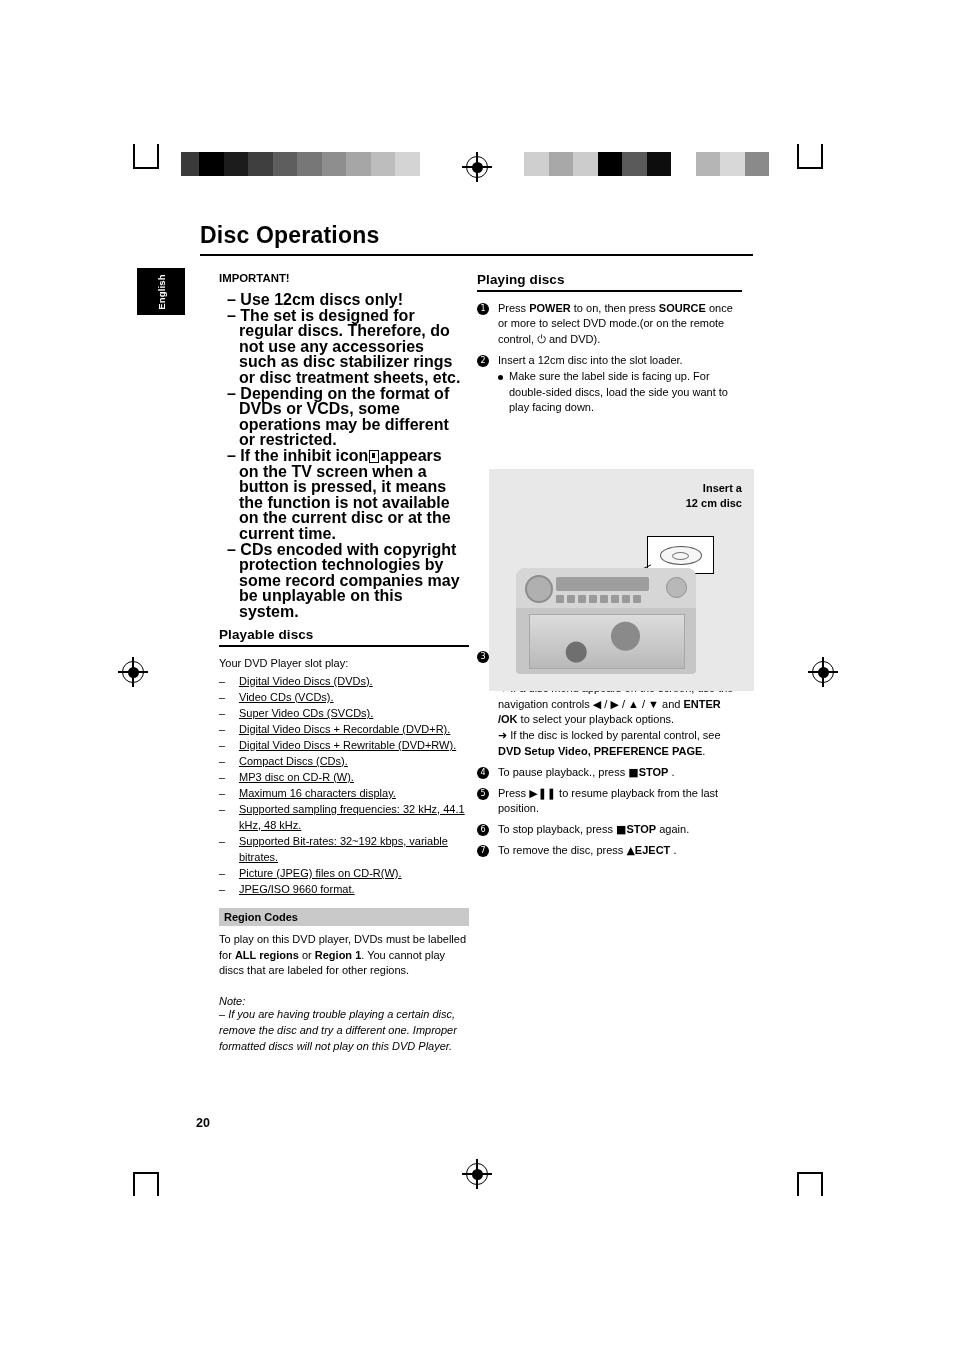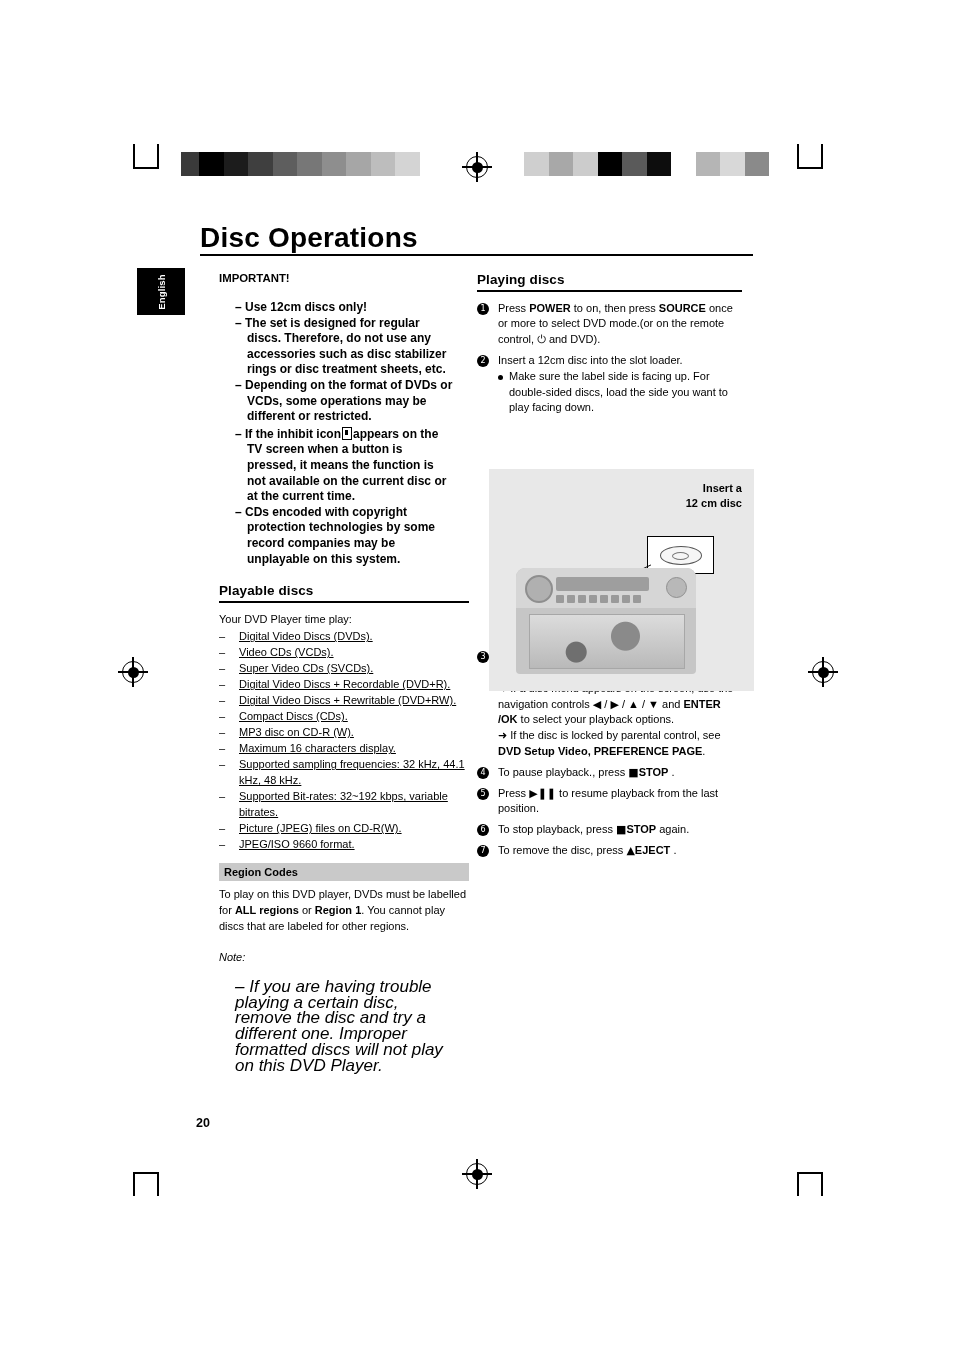--- a/index.html
+++ b/index.html
@@ -46,21 +46,21 @@
   .swatch { width: 24.5px; height: 24px; }
   .swatch.w18 { width: 18px; }
 
   
   .page { position: absolute; left: 0; top: 0; width: 954px; height: 1351px; }
 
   .title {
     position: absolute;
     left: 200px;
     top: 222px;
-    font-size: 28px;
+    font-size: 23px;
     font-weight: bold;
     letter-spacing: 0.2px;
     color: #000;
   }
   .title-rule {
     position: absolute;
     left: 200px;
     top: 254px;
     width: 553px;
     height: 2.2px;
@@ -98,24 +98,24 @@
     letter-spacing: 0.1px;
   }
   .sec-rule { height: 1.6px; background: #000; margin-bottom: 9px; }
 
   .important-title {
     font-size: 11.4px;
     font-weight: bold;
     margin: 0 0 2px 0;
   }
   .bold-block {
-    font-size: 12px;
+    font-size: 16px;
     font-weight: bold;
     line-height: 15.6px;
-    margin: 16px;
+    margin: 8px;
   }
   .bold-block p { margin: 0; text-indent: -12px; padding-left: 12px; }
 
   .lead {
     font-size: 11px;
     line-height: 15.8px;
     margin: 0 0 1px 0;
   }
 
   ul.dashlist {
@@ -147,24 +147,24 @@
     margin: 6px 0 0 0;
   }
   .para b { font-weight: bold; }
 
   .note-title {
     font-size: 11px;
     font-style: italic;
     margin: 16px 0 0 0;
   }
   .note-body {
-    font-size: 17px;
+    font-size: 11px;
     font-style: italic;
     line-height: 15.8px;
-    margin: 16px;
+    margin: 0;
     padding-left: 0;
   }
 
   
   .step {
     position: relative;
     padding-left: 21px;
     font-size: 11px;
     line-height: 15.8px;
     margin-bottom: 5px;
@@ -412,21 +412,21 @@
       <p>–   Use 12cm  discs only!</p>
       <p>–   The set is designed for regular discs. Therefore, do not use any accessories such as disc stabilizer rings or disc treatment sheets, etc.</p>
       <p>–   Depending on the format of DVDs or VCDs, some operations may be different or restricted.</p>
       <p>–   If the inhibit icon<span class="inhibit-icon"></span>appears on the TV screen when a button is pressed, it means the function is not available on the current disc or at the current time.</p>
       <p>–   CDs encoded with copyright protection technologies by some record companies may be unplayable on this system.</p>
     </div>
 
     <h2 class="sec" style="margin-top:7px;">Playable discs</h2>
     <div class="sec-rule"></div>
 
-    <p class="lead">Your DVD Player time play:</p>
+    <p class="lead">Your DVD Player slot play:</p>
 
     <ul class="dashlist">
       <li><span class="dash">–</span><span>Digital Video Discs (DVDs).</span></li>
       <li><span class="dash">–</span><span>Video CDs (VCDs).</span></li>
       <li><span class="dash">–</span><span>Super  Video CDs (SVCDs).</span></li>
       <li><span class="dash">–</span><span>Digital Video Discs + Recordable (DVD+R).</span></li>
       <li><span class="dash">–</span><span>Digital Video Discs + Rewritable (DVD+RW).</span></li>
       <li><span class="dash">–</span><span>Compact Discs (CDs).</span></li>
       <li><span class="dash">–</span><span>MP3 disc on CD-R (W).</span></li>
       <li><span class="dash">–</span><span>Maximum 16 characters display.</span></li>

